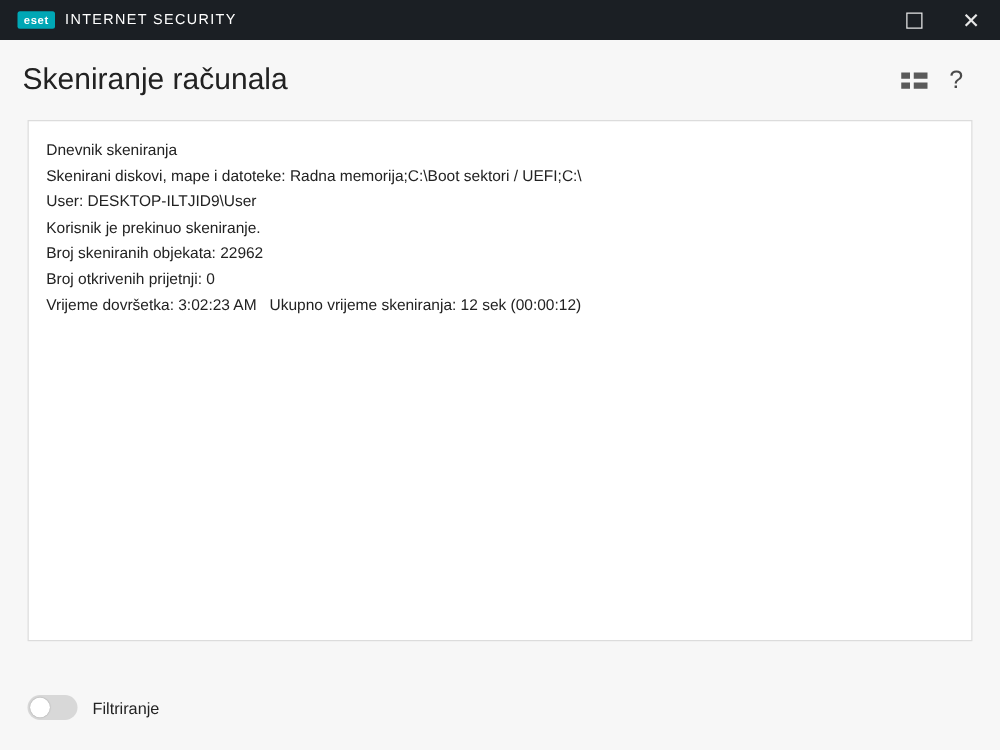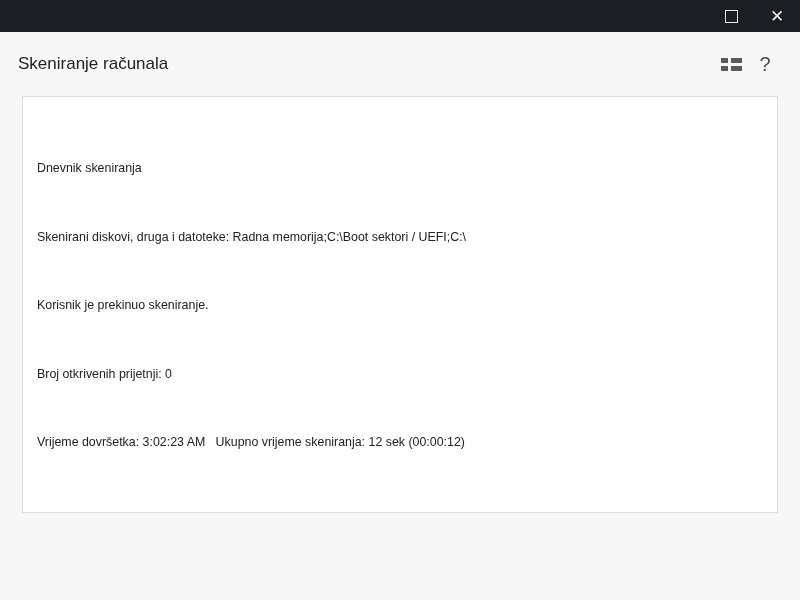--- a/index.html
+++ b/index.html
@@ -71,21 +71,21 @@
   
   .header {
     height: 64px;
     flex: 0 0 64px;
     background: #f7f7f7;
     display: flex;
     align-items: center;
     padding: 0 18px 0 18px;
   }
   .page-title {
-    font-size: 17px;
+    font-size: 24px;
     color: #222222;
     font-weight: normal;
   }
   .header-spacer { flex: 1 1 auto; }
   .header-icon {
     width: 34px;
     height: 34px;
     display: flex;
     align-items: center;
     justify-content: center;
@@ -116,21 +116,20 @@
     height: 417px;
     box-sizing: border-box;
     padding: 13px 14px 10px 14px;
     overflow: hidden;
   }
   .log-line {
     font-size: 12.4px;
     line-height: 20.6px;
     color: #222222;
     white-space: pre-wrap;
-    margin-top: 48px;
   }
   .log-line.warn { color: #e08a1e; }
   .log-line.spacer { height: 20px; }
 
   
   .footer {
     height: 68px;
     flex: 0 0 68px;
     display: flex;
     align-items: center;
@@ -159,20 +158,24 @@
     font-size: 13px;
     color: #222222;
   }
 </style>
 </head>
 <body>
 
 <div class="app">
 
   <div class="titlebar">
+    <div class="brand">
+      <span class="brand-logo">eset</span>
+      <span class="brand-name">INTERNET SECURITY</span>
+    </div>
     <div class="titlebar-spacer"></div>
     <div class="win-btn">
       <span class="sq"></span>
     </div>
     <div class="win-btn close">
       <span>✕</span>
     </div>
   </div>
 
   <div class="header">
@@ -187,22 +190,30 @@
       </span>
     </div>
     <div class="header-icon help">
       <span>?</span>
     </div>
   </div>
 
   <div class="content">
     <div class="log-panel">
       <div class="log-line">Dnevnik skeniranja</div>
-      <div class="log-line">Skenirani diskovi, druga i datoteke: Radna memorija;C:\Boot sektori / UEFI;C:\</div>
+      <div class="log-line">Skenirani diskovi, mape i datoteke: Radna memorija;C:\Boot sektori / UEFI;C:\</div>
+      <div class="log-line">User: DESKTOP-ILTJID9\User</div>
       <div class="log-line">Korisnik je prekinuo skeniranje.</div>
+      <div class="log-line">Broj skeniranih objekata: 22962</div>
       <div class="log-line">Broj otkrivenih prijetnji: 0</div>
       <div class="log-line">Vrijeme dovršetka: 3:02:23 AM   Ukupno vrijeme skeniranja: 12 sek (00:00:12)</div>
       <div class="log-line spacer"></div>
     </div>
   </div>
 
+  <div class="footer">
+    <div class="toggle">
+      <span class="knob"></span>
+    </div>
+    <div class="toggle-label">Filtriranje</div>
+  </div>
 
 </div>
 
 </body></html>

